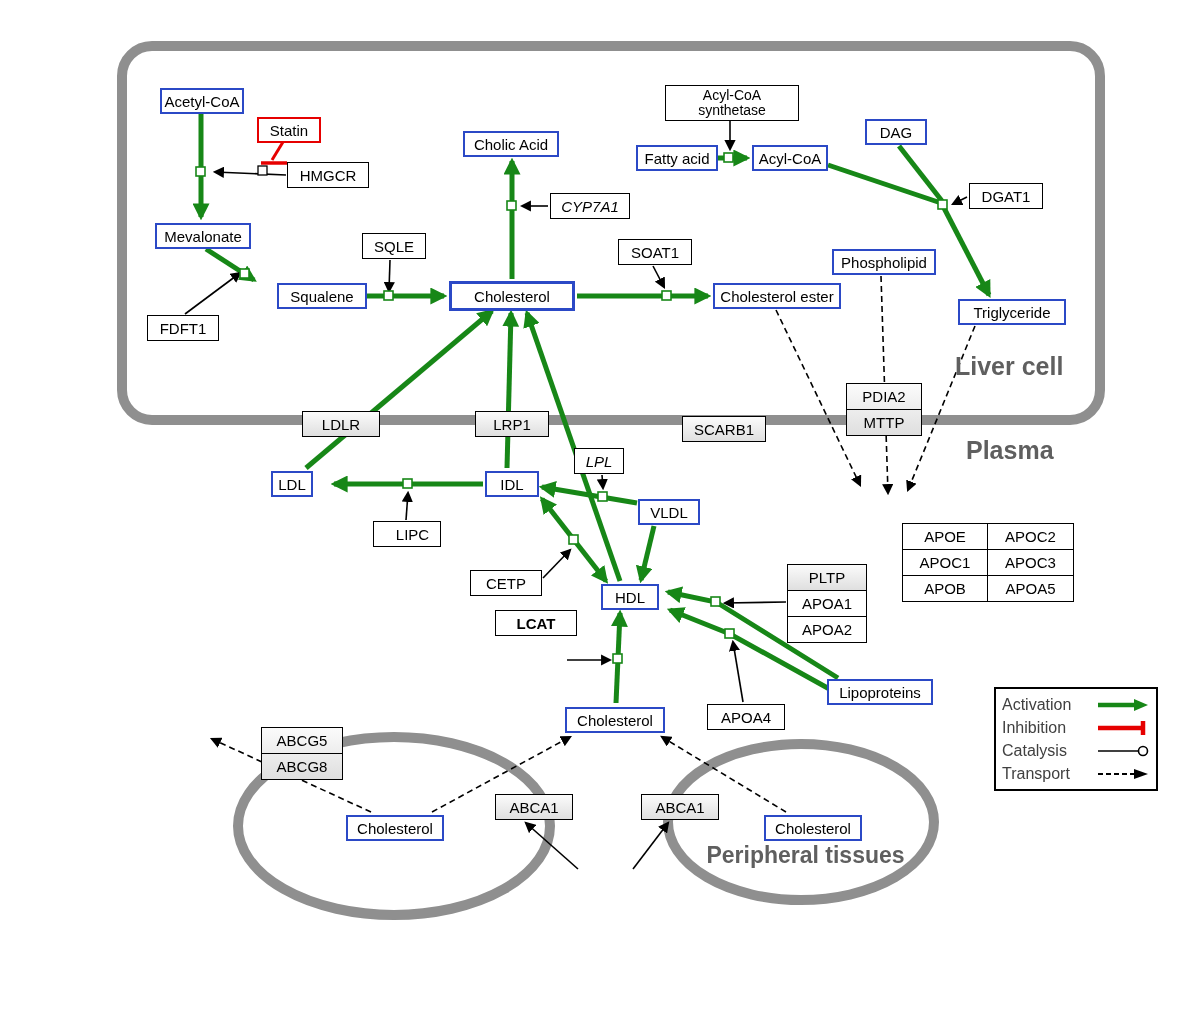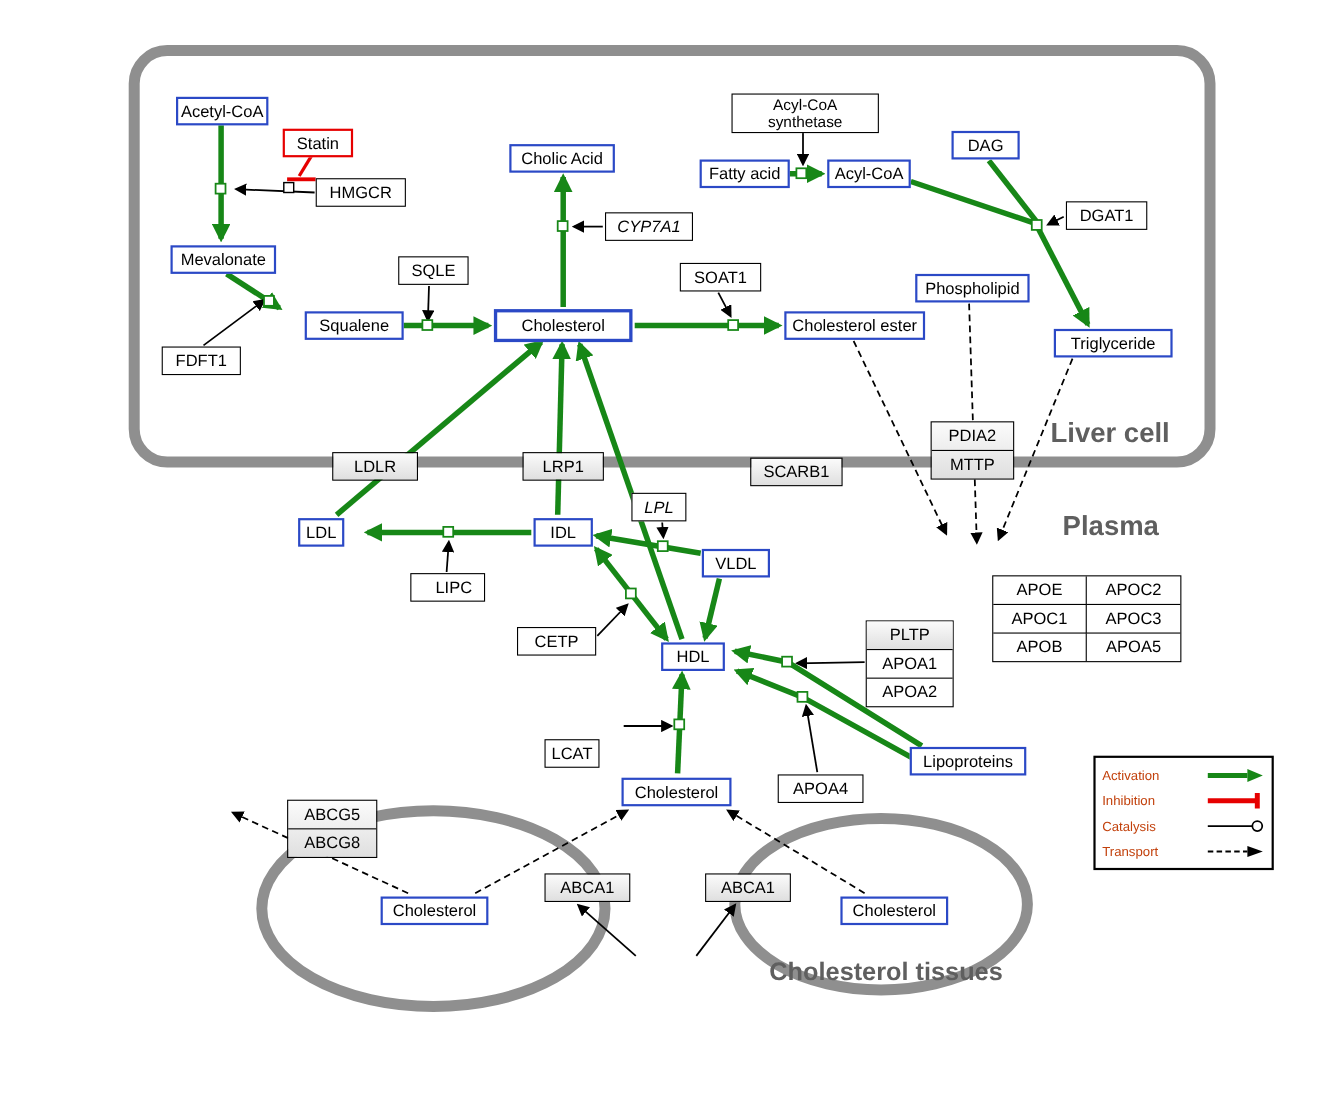--- a/index.html
+++ b/index.html
@@ -16,26 +16,26 @@
   .twoline{height:36px;flex-direction:column;line-height:15px;font-size:14px;}
   .stack{display:block;height:auto;padding:0;}
   .stack .cell{display:flex;align-items:center;justify-content:center;height:23px;
                border-bottom:1px solid #000;padding:1px 6px;}
   .stack .cell:last-child{border-bottom:none;}
   .apotable{display:grid;grid-template-columns:1fr 1fr;height:auto;padding:0;}
   .apotable .cell{display:flex;align-items:center;justify-content:center;height:23px;
                   border-right:1px solid #000;border-bottom:1px solid #000;padding:1px 6px;}
   .apotable .cell:nth-child(2n){border-right:none;}
   .apotable .cell:nth-child(5),.apotable .cell:nth-child(6){border-bottom:none;}
-  .comp-label{position:absolute;z-index:2;font-weight:bold;color:#5f5f5f;font-size:25px;margin-top:28px;}
+  .comp-label{position:absolute;z-index:2;font-weight:bold;color:#5f5f5f;font-size:25px;}
   #legend{position:absolute;z-index:3;left:994px;top:687px;width:164px;height:104px;
           border:2px solid #000;background:#fff;display:flex;flex-direction:column;
           justify-content:space-around;padding:4px 6px;box-sizing:border-box;}
   .legend-row{display:flex;align-items:center;justify-content:space-between;height:22px;}
-  .legend-row span{font-size:12px;color:#c2410c;}
+  .legend-row span{font-size:16px;color:#404040;}
 </style>
 </head>
 <body>
 
 <div id="canvas">
 
   <svg id="edges" width="1200" height="1013">
     <defs>
       <marker id="ag" viewBox="0 0 10 10" refX="8" refY="5" markerWidth="3.4" markerHeight="3.4" orient="auto-start-reverse">
           <path d="M0,0 L10,5 L0,10 z" fill="#178717"></path>
@@ -116,21 +116,21 @@
       <rect x="569" y="535" width="9" height="9"></rect>
       <rect x="711" y="597" width="9" height="9"></rect>
       <rect x="725" y="629" width="9" height="9"></rect>
       <rect x="613" y="654" width="9" height="9"></rect>
     </g>
     <rect x="258" y="166" width="9" height="9" fill="#fff" stroke="#000" stroke-width="1.3"></rect>
   </svg>
 
   <div class="comp-label" style="left:955px;top:352px;">Liver cell</div>
   <div class="comp-label" style="left:966px;top:436px;">Plasma</div>
-  <div class="comp-label" style="left:698px;top:842px;width:215px;text-align:center;font-size:23px;">Cholesterol tissues</div>
+  <div class="comp-label" style="left:698px;top:842px;width:215px;text-align:center;font-size:23px;">Peripheral tissues</div>
 
   <div class="node metab" style="left:160px;top:88px;width:84px;">Acetyl-CoA</div>
   <div class="node metab" style="left:155px;top:223px;width:96px;">Mevalonate</div>
   <div class="node metab" style="left:257px;top:283px;width:90px;margin-left:20px;">Squalene</div>
   <div class="node metab" style="left:463px;top:131px;width:96px;">Cholic Acid</div>
   <div class="node metab hub" style="left:449px;top:281px;width:126px;">Cholesterol</div>
   <div class="node metab" style="left:713px;top:283px;width:128px;">Cholesterol ester</div>
   <div class="node metab" style="left:636px;top:145px;width:82px;">Fatty acid</div>
   <div class="node metab" style="left:752px;top:145px;width:76px;">Acyl-CoA</div>
   <div class="node metab" style="left:865px;top:119px;width:62px;">DAG</div>
@@ -153,21 +153,21 @@
   <div class="node" style="left:550px;top:193px;width:80px;font-style:italic;">CYP7A1</div>
   <div class="node" style="left:618px;top:239px;width:74px;">SOAT1</div>
   <div class="node twoline" style="left:665px;top:85px;width:134px;">
     <span>Acyl-CoA</span>
     <span>synthetase</span>
   </div>
   <div class="node" style="left:969px;top:183px;width:74px;">DGAT1</div>
   <div class="node" style="left:574px;top:448px;width:50px;font-style:italic;">LPL</div>
   <div class="node" style="left:373px;top:521px;width:68px;padding-left:16px;">LIPC</div>
   <div class="node" style="left:470px;top:570px;width:72px;">CETP</div>
-  <div class="node" style="left:495px;top:672px;width:50px;">LCAT</div>
+  <div class="node" style="left:495px;top:610px;width:82px;font-weight:bold;">LCAT</div>
   <div class="node" style="left:707px;top:704px;width:78px;">APOA4</div>
 
   <div class="node gray" style="left:302px;top:411px;width:78px;">LDLR</div>
   <div class="node gray" style="left:475px;top:411px;width:74px;">LRP1</div>
   <div class="node gray" style="left:682px;top:416px;width:84px;">SCARB1</div>
   <div class="node gray" style="left:495px;top:794px;width:78px;">ABCA1</div>
   <div class="node gray" style="left:641px;top:794px;width:78px;">ABCA1</div>
 
   <div class="node stack gray" style="left:846px;top:383px;width:76px;">
     <div class="cell">PDIA2</div>

